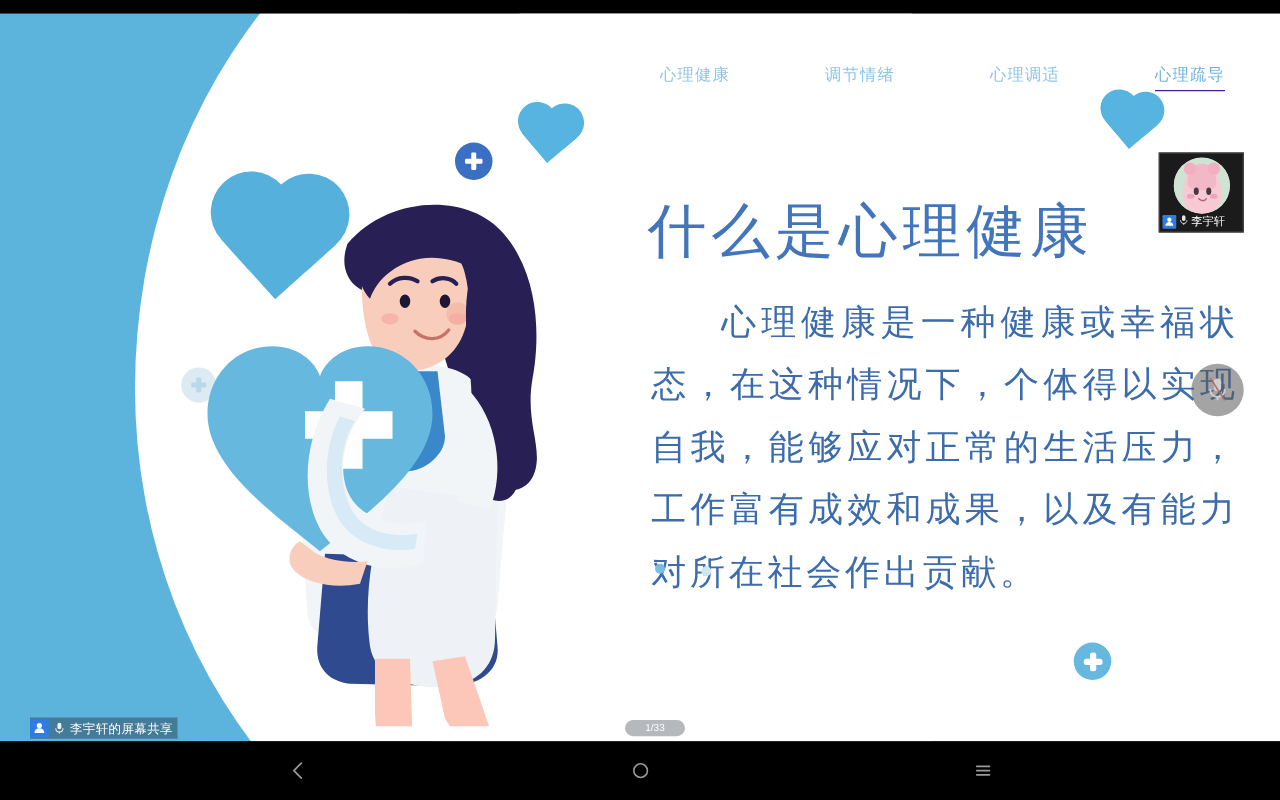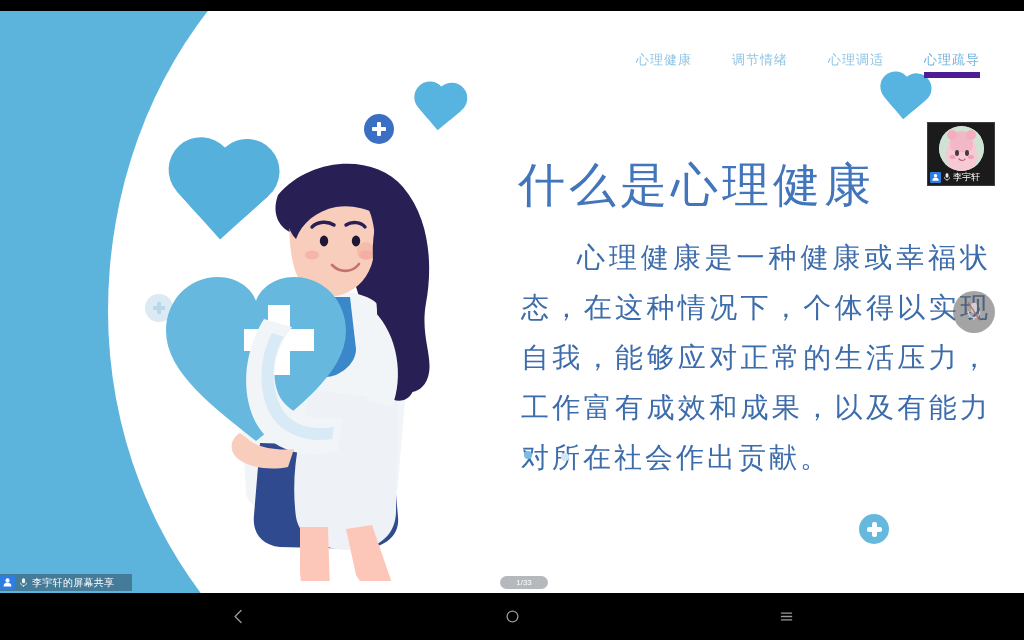--- a/index.html
+++ b/index.html
@@ -92,34 +92,34 @@
     letter-spacing: 1.6px;
     z-index: 12;
   }
 
   
   .nav {
     position: absolute;
     right: 44px;
     top: 40px;
     display: flex;
-    gap: 40px;
+    gap: 76px;
     z-index: 12;
   }
   .nav-item {
     font-size: 13px;
     color: #8fc4e4;
     letter-spacing: 1px;
     white-space: nowrap;
     padding-bottom: 3px;
     cursor: pointer;
   }
   .nav-item.active {
     color: #6fb3dd;
-    border-bottom: 6px solid #4c1d95;
+    border-bottom: 1px solid #4c1d95;
   }
 
   
   .part-badge {
     position: absolute;
     left: 511px;
     top: 76px;
     width: 226px;
     height: 47px;
     background: #3f7fc5;
@@ -280,28 +280,28 @@
     border-radius: 50%;
     background: rgba(90, 90, 90, 0.55);
     display: flex;
     align-items: center;
     justify-content: center;
     z-index: 41;
   }
 
   .share-bar {
     position: absolute;
-    left: 0;
+    left: 24px;
     bottom: 2px;
     height: 17px;
     display: flex;
     align-items: center;
     gap: 4px;
     background: rgba(40, 55, 70, 0.45);
-    padding: 0 18px 0 0;
+    padding: 0 4px 0 0;
     z-index: 40;
     justify-content: space-between;
   }
   .share-text {
     color: #ffffff;
     font-size: 10px;
     white-space: nowrap;
     letter-spacing: 0.3px;
   }
 

